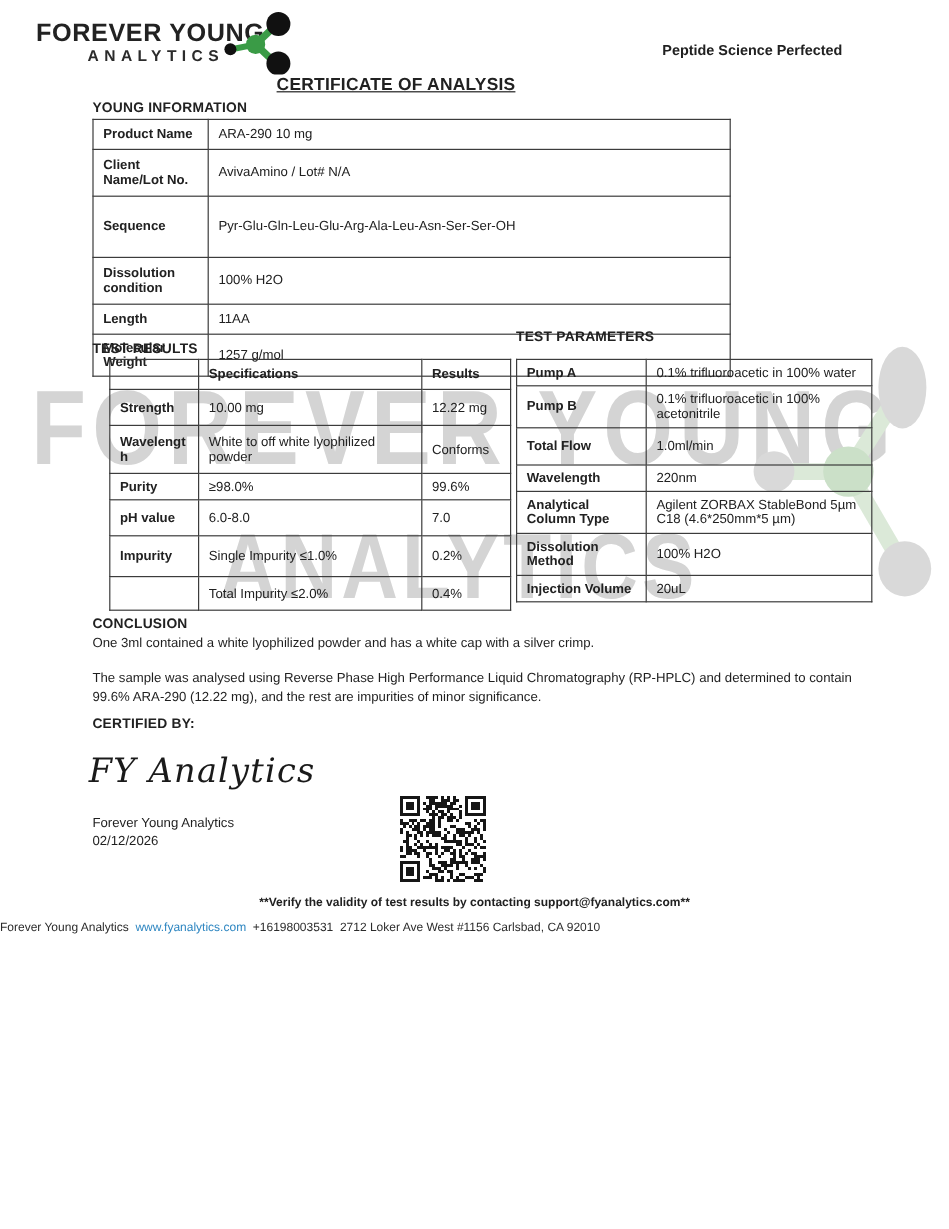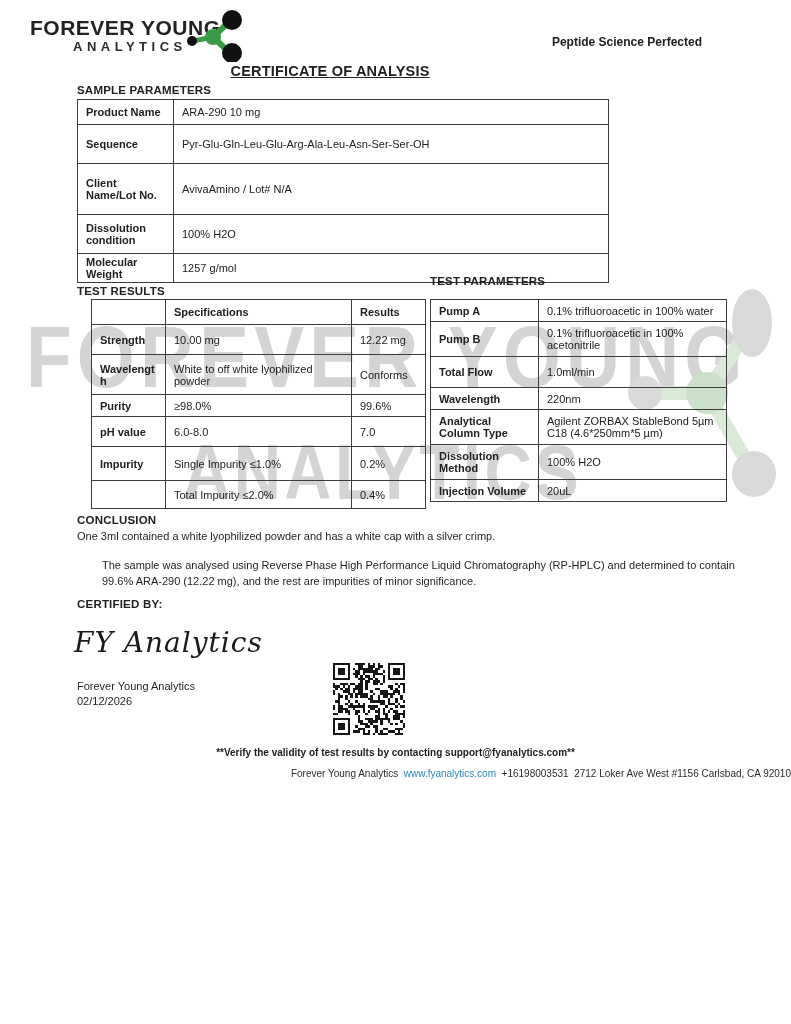--- a/index.html
+++ b/index.html
@@ -58,21 +58,21 @@
   .params-tbl tr:nth-child(5) td{height:30px;}
   .params-tbl tr:nth-child(6) td{height:30px;}
   .params-tbl tr:nth-child(7) td{height:17px;}
   
   .body-text{font-size:11px;line-height:1.45;color:#1f1f1f;}
   
   .signature{font-family:"DejaVu Serif",serif;font-style:italic;font-size:28px;color:#1a1a1a;
     letter-spacing:1px;text-align:center;}
   
   .footer-verify{top:747px;left:0;width:791px;text-align:center;font-size:10px;font-weight:bold;}
-  .footer-addr{top:768px;left:0;width:791px;text-align:right;font-size:10px;color:#2b2b2b;}
+  .footer-addr{top:768px;left:0;width:791px;text-align:left;font-size:10px;color:#2b2b2b;}
   .footer-addr a{color:#2e86c1;text-decoration:none;}
   .qr{top:663px;left:333px;width:72px;height:72px;}
 </style>
 </head>
 <body>
 
 <div class="page">
 
   <div class="wm abs wm-line1">FOREVER YOUNG</div>
   <div class="wm abs wm-line2">ANALYTICS</div>
@@ -95,43 +95,47 @@
       <line x1="30" y1="27" x2="47" y2="11" stroke="#3a9b46" stroke-width="6"></line>
       <line x1="30" y1="27" x2="47" y2="43" stroke="#3a9b46" stroke-width="6"></line>
       <circle cx="30" cy="27" r="8" fill="#3a9b46"></circle>
       <circle cx="9" cy="31" r="5" fill="#111111"></circle>
       <circle cx="49" cy="10" r="10" fill="#111111"></circle>
       <circle cx="49" cy="43" r="10" fill="#111111"></circle>
     </svg>
     <div class="abs tagline">Peptide Science Perfected</div>
     <div class="abs doc-title">CERTIFICATE OF ANALYSIS</div>
 
-    <div class="abs sec-h" style="top:84px;left:77px;">SAMPLE PARAMETERS</div>
+    <div class="abs sec-h" style="top:84px;left:77px;">YOUNG INFORMATION</div>
     <div class="abs sample-tbl">
       <table>
         <colgroup>
             <col style="width:96px">
             <col>
           </colgroup>
         <tbody>
             <tr>
               <td class="lbl">Product Name</td>
               <td>ARA-290 10 mg</td>
             </tr>
         <tr>
+              <td class="lbl">Client Name/Lot No.</td>
+              <td>AvivaAmino / Lot# N/A</td>
+            </tr>
+        <tr>
               <td class="lbl">Sequence</td>
               <td>Pyr-Glu-Gln-Leu-Glu-Arg-Ala-Leu-Asn-Ser-Ser-OH</td>
             </tr>
         <tr>
-              <td class="lbl">Client Name/Lot No.</td>
-              <td>AvivaAmino / Lot# N/A</td>
-            </tr>
-        <tr>
               <td class="lbl">Dissolution condition</td>
               <td>100% H2O</td>
+            </tr>
+        <tr>
+              <td class="lbl">Length</td>
+              <td>11AA</td>
             </tr>
         <tr>
               <td class="lbl">Molecular Weight</td>
               <td>1257 g/mol</td>
             </tr>
       </tbody>
         </table>
     </div>
 
     <div class="abs sec-h" style="top:285px;left:77px;">TEST RESULTS</div>
@@ -217,21 +221,21 @@
         <tr>
               <td class="lbl">Injection Volume</td>
               <td>20uL</td>
             </tr>
       </tbody>
         </table>
     </div>
 
     <div class="abs sec-h" style="top:514px;left:77px;">CONCLUSION</div>
     <div class="abs body-text" style="top:529px;left:77px;width:652px;">One 3ml contained a white lyophilized powder and has a white cap with a silver crimp.</div>
-    <div class="abs body-text" style="top:558px;left:77px;width:652px;margin-left:25px;">The sample was analysed using Reverse Phase High Performance Liquid Chromatography (RP-HPLC) and determined to contain 99.6% ARA-290 (12.22 mg), and the rest are impurities of minor significance.</div>
+    <div class="abs body-text" style="top:558px;left:77px;width:652px;">The sample was analysed using Reverse Phase High Performance Liquid Chromatography (RP-HPLC) and determined to contain 99.6% ARA-290 (12.22 mg), and the rest are impurities of minor significance.</div>
 
     <div class="abs sec-h" style="top:598px;left:77px;">CERTIFIED BY:</div>
     <div class="abs signature" style="top:626px;left:74px;">FY Analytics</div>
     <div class="abs body-text" style="top:679px;left:77px;">Forever Young Analytics</div>
     <div class="abs body-text" style="top:694px;left:77px;">02/12/2026</div>
 
     <svg class="abs qr" id="qr-svg" viewBox="0 0 29 29" shape-rendering="crispEdges">
         <rect x="0" y="0" width="29" height="29" fill="#ffffff"></rect>
         <rect x="9" y="0" width="1" height="1" fill="#161616"></rect>
         <rect x="10" y="0" width="1" height="1" fill="#161616"></rect>

